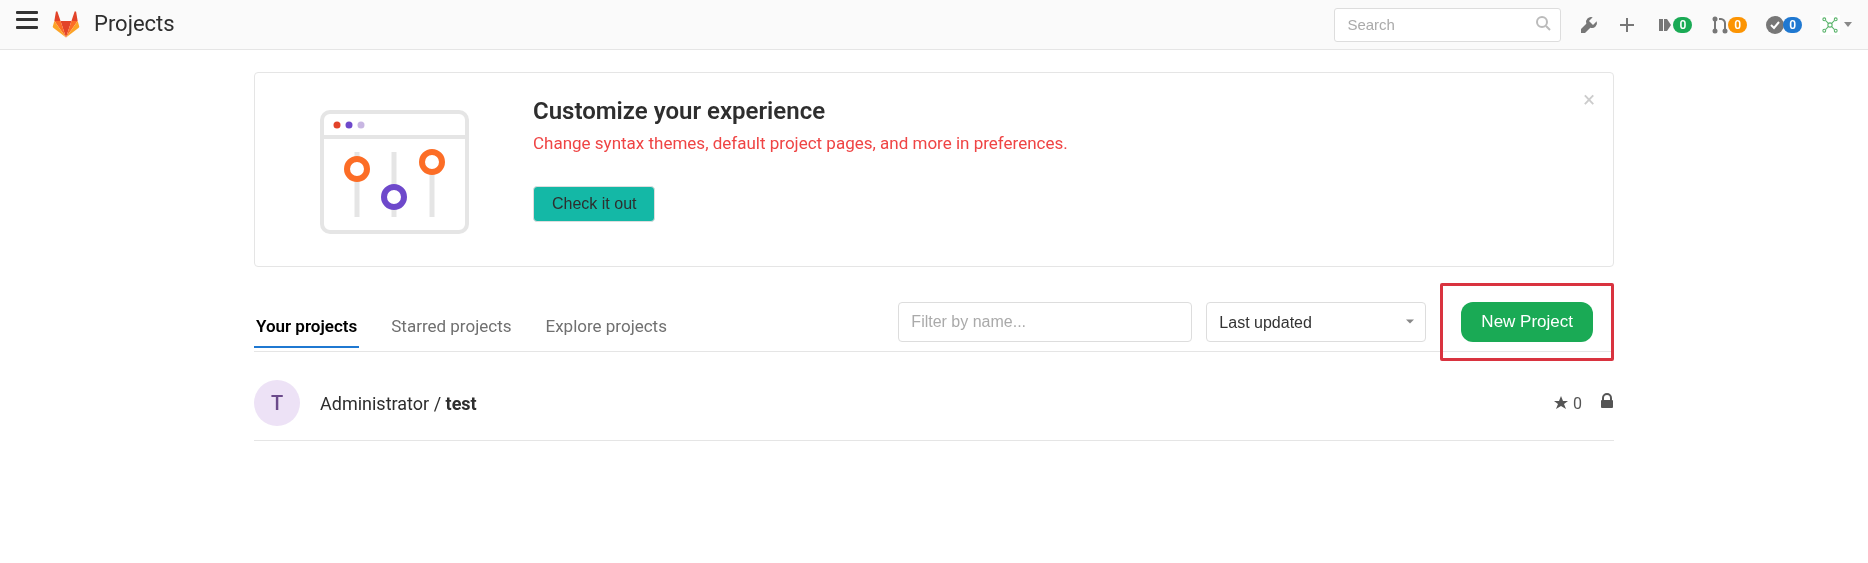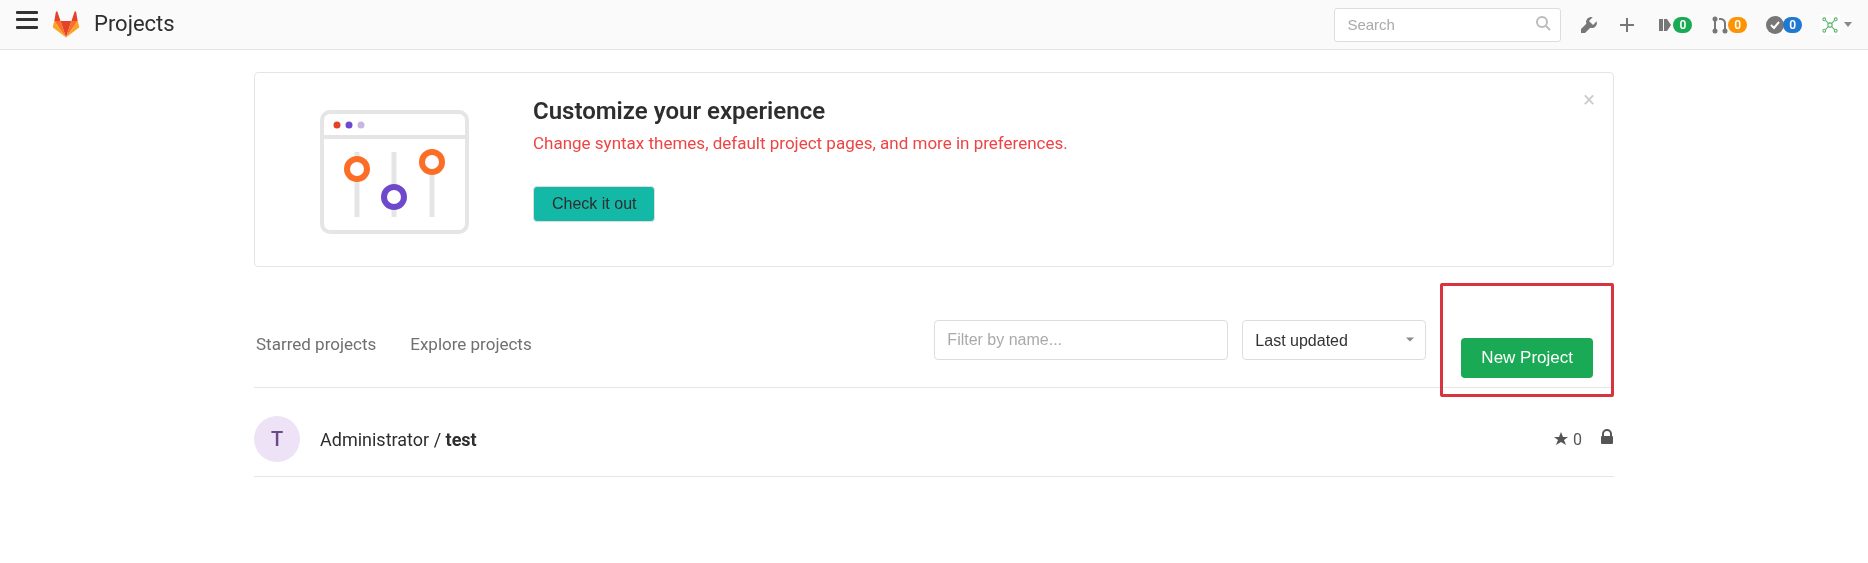--- a/index.html
+++ b/index.html
@@ -38,25 +38,25 @@
   .banner-btn { border: 1px solid #ddd; background: #14b8a6; color: #2e2e2e; font-size: 16px; padding: 8px 18px; border-radius: 4px; cursor: pointer; }
 
   .tabs-row { display: flex; align-items: center; margin-top: 34px; border-bottom: 1px solid #e5e5e5; gap: 30px; }
   .tabs { display: flex; gap: 30px; flex: 1; }
   .tab { font-size: 17px; color: #707070; padding: 10px 2px; cursor: pointer; border-bottom: 2px solid transparent; margin-bottom: -1px; }
   .tab.active { color: #000; font-weight: 600; border-bottom-color: #1f78d1; }
 
   .controls { display: flex; align-items: center; gap: 14px; padding-bottom: 8px; }
   .filter-input { width: 294px; height: 40px; border: 1px solid #ddd; border-radius: 4px; padding: 6px 12px; font-size: 16px; }
   .filter-input::placeholder { color: #aaa; }
-  .sort-select { width: 184px; height: 40px; border: 1px solid #ddd; border-radius: 4px; padding: 6px 28px 6px 12px; font-size: 16px; color: #333; background: #fff; appearance: none; position: relative; }
+  .sort-select { width: 220px; height: 40px; border: 1px solid #ddd; border-radius: 4px; padding: 6px 28px 6px 12px; font-size: 16px; color: #333; background: #fff; appearance: none; position: relative; }
   .sort-wrap { position: relative; }
   .sort-wrap .chev { position: absolute; right: 10px; top: 50%; transform: translateY(-50%); pointer-events: none; color: #888; }
   .new-project-wrap { border: 3px solid #d9333f; border-radius: 2px; padding: 16px 18px; margin: -18px 0; }
-  .new-project-btn { background: #1aaa55; color: #fff; border: none; font-size: 17px; padding: 10px 20px; border-radius: 4px; cursor: pointer; margin-top: 36px; }
+  .new-project-btn { background: #1aaa55; color: #fff; border: none; font-size: 17px; padding: 10px 20px; border-radius: 12px; cursor: pointer; }
 
   .project-list { margin-top: 14px; }
   .project-row { display: flex; align-items: center; padding: 14px 0; border-bottom: 1px solid #e5e5e5; }
   .proj-avatar { width: 46px; height: 46px; border-radius: 50%; background: #ede2f6; color: #6b4a8b; display: flex; align-items: center; justify-content: center; font-size: 20px; font-weight: 500; margin-right: 20px; }
   .proj-name { flex: 1; font-size: 18px; color: #2e2e2e; }
   .proj-name .owner { color: #2e2e2e; }
   .proj-meta { display: flex; align-items: center; gap: 18px; color: #555; }
   .star-meta { display: flex; align-items: center; gap: 4px; font-size: 16px; }
 
 </style>
@@ -166,20 +166,21 @@
     </div>
     <div class="banner-content">
       <h2 class="banner-title">Customize your experience</h2>
       <p class="banner-desc">Change syntax themes, default project pages, and more in preferences.</p>
       <button class="banner-btn">Check it out</button>
     </div>
   </div>
 
   <div class="tabs-row">
     <div class="tabs">
+      <div class="tab active">Your projects</div>
       <div class="tab">Starred projects</div>
       <div class="tab">Explore projects</div>
     </div>
     <div class="controls">
       <input class="filter-input" placeholder="Filter by name..." style="">
       <div class="sort-wrap">
         <select class="sort-select">
           <option>Last updated</option>
         </select>
         <span class="chev">

